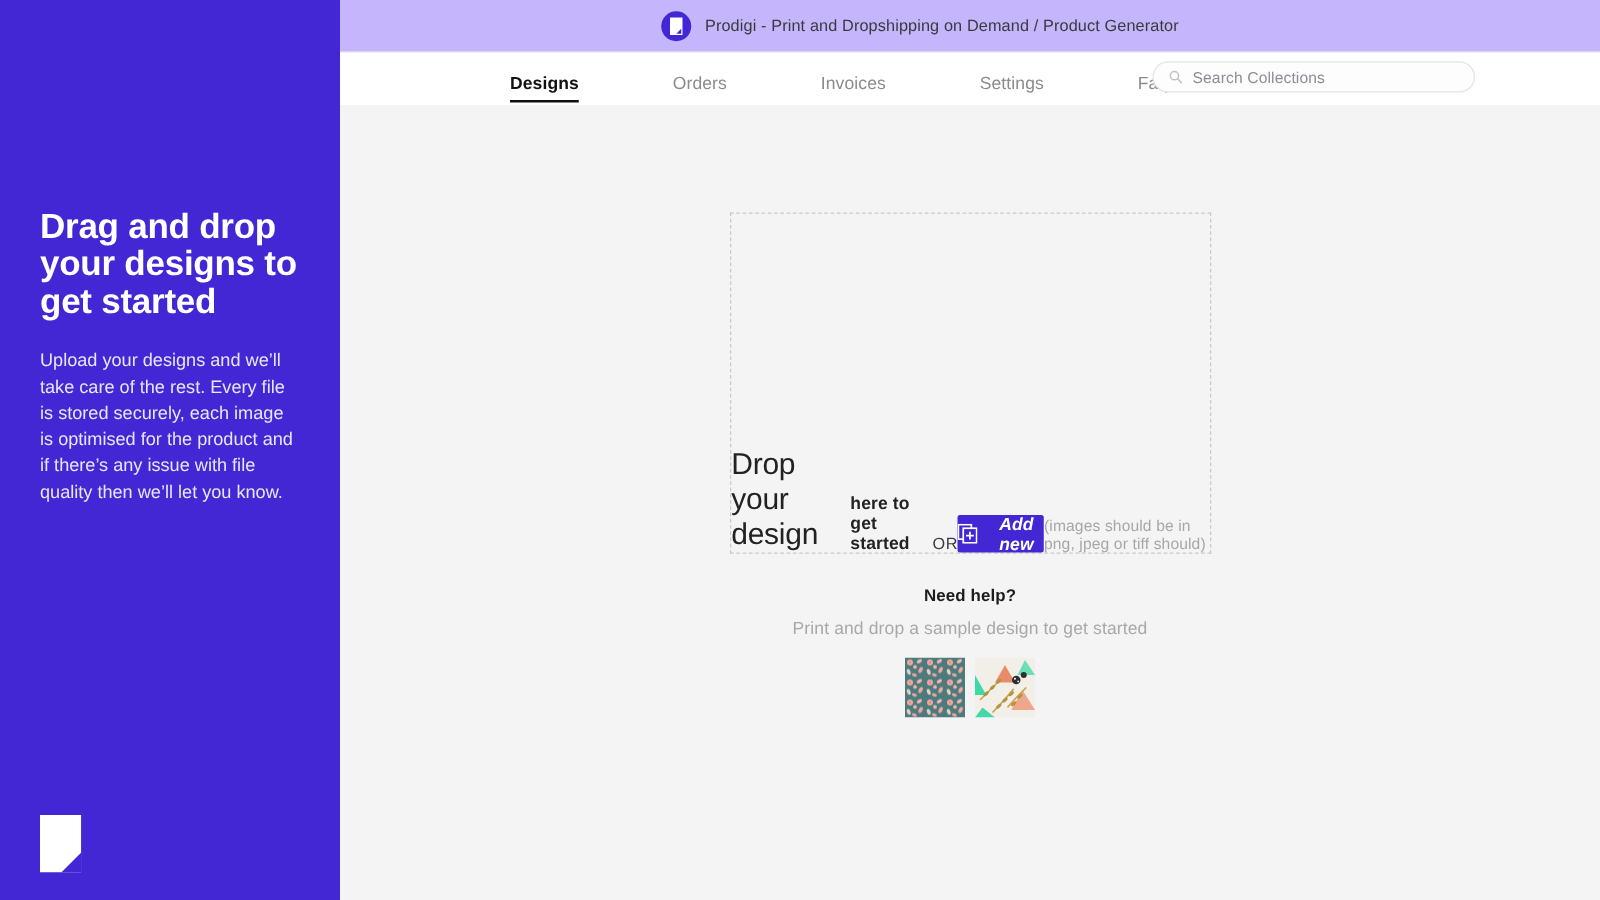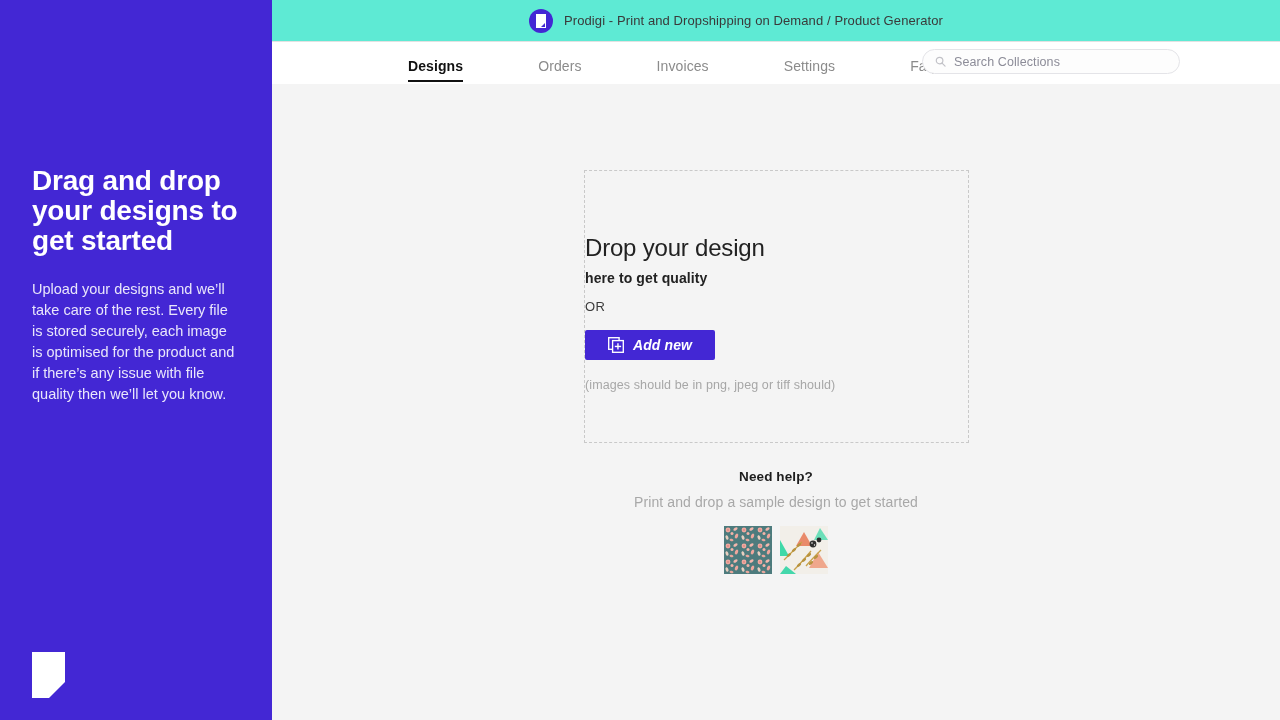--- a/index.html
+++ b/index.html
@@ -62,21 +62,21 @@
   
   .right {
     flex: 1 1 auto;
     height: 720px;
     position: relative;
     background: #f4f4f4;
   }
 
   .titlebar {
     height: 42px;
-    background: #5eead4;
+    background: #c4b5fd;
     border-bottom: 1px solid #e2e2e2;
     display: flex;
     align-items: center;
     justify-content: center;
     position: relative;
   }
 
   .titlebar-inner {
     display: flex;
     align-items: center;
@@ -198,22 +198,22 @@
   }
 
   .dropzone {
     position: absolute;
     left: 312px;
     top: 86px;
     width: 385px;
     height: 273px;
     border: 1.5px dashed #c9c9c9;
     display: flex;
-    flex-direction: column;
-    align-items: flex-start;
+    flex-direction: row;
+    align-items: flex-end;
   }
 
   .dz-title {
     margin-top: 63px;
     font-size: 24px;
     color: #222222;
     font-weight: 400;
     letter-spacing: -0.2px;
   }
   .dz-sub {
@@ -338,21 +338,21 @@
           <line x1="7.7" y1="7.7" x2="11" y2="11" stroke="#7a7a86" stroke-width="1.3" stroke-linecap="round"></line>
         </svg>
         <input class="search-input" type="text" placeholder="Search Collections" style="">
       </div>
     </nav>
 
     <main class="content">
 
       <section class="dropzone">
         <div class="dz-title">Drop your design</div>
-        <div class="dz-sub">here to get quality</div>
+        <div class="dz-sub">here to get started</div>
         <div class="dz-or">OR</div>
 
         <button class="add-btn">
           <svg class="add-icon" width="16" height="16" viewBox="0 0 16 16">
             <rect x="0.7" y="0.7" width="10.4" height="11.6" fill="none" stroke="#ffffff" stroke-width="1.35"></rect>
             <rect x="4.6" y="3.6" width="10.7" height="11.7" fill="#4327d4" stroke="#ffffff" stroke-width="1.35"></rect>
             <line x1="9.95" y1="6.3" x2="9.95" y2="12.6" stroke="#ffffff" stroke-width="1.4"></line>
             <line x1="6.8" y1="9.45" x2="13.1" y2="9.45" stroke="#ffffff" stroke-width="1.4"></line>
           </svg>
           <span>Add new</span>

